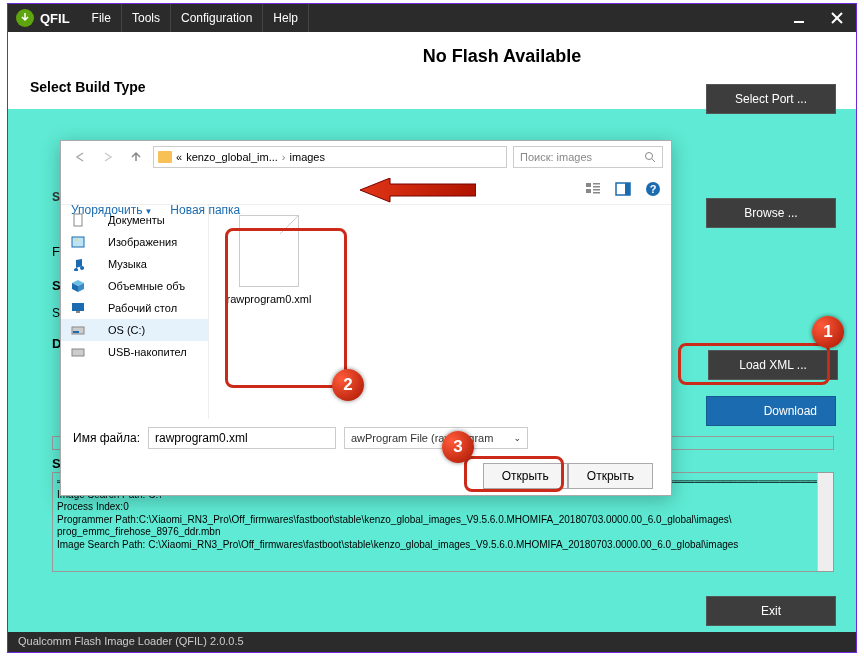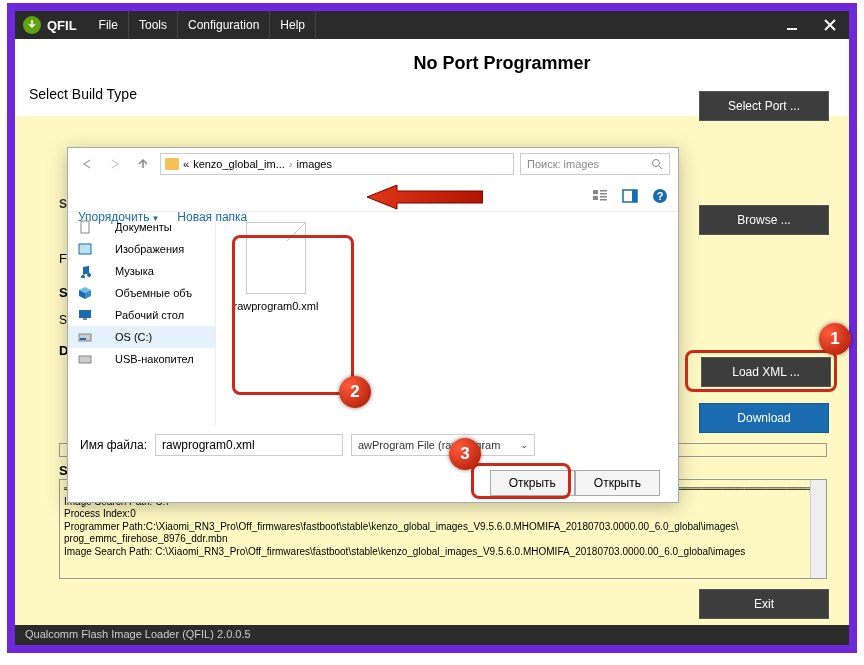--- a/index.html
+++ b/index.html
@@ -1,40 +1,40 @@
 <!DOCTYPE html>
 <html><head>
 <meta charset="utf-8">
 <style>
 * { margin: 0; padding: 0; box-sizing: border-box; font-family: "Segoe UI", Tahoma, sans-serif; }
 body { background: #fff; width: 864px; height: 665px; overflow: hidden; position: relative; }
 
-.outer-border { border: 8px solid #6d28d9; width: 850px; height: 650px; margin: 3px auto; position: relative; background: #fef9c3; }
+.outer-border { border: 1px solid #6d28d9; width: 850px; height: 650px; margin: 3px auto; position: relative; background: #5eead4; }
 
 
 .titlebar { background: #2b2b2b; height: 28px; display: flex; align-items: center; color: #fff; }
 .app-icon { width: 18px; height: 18px; border-radius: 50%; background: #5ea40f; margin: 0 6px 0 8px; display: flex; align-items: center; justify-content: center; }
 .app-icon svg { width: 10px; height: 10px; }
 .app-title { font-weight: bold; font-size: 13px; padding-right: 12px; }
 .menu-item { padding: 0 10px; height: 28px; display: flex; align-items: center; font-size: 12px; border-right: 1px solid #444; cursor: pointer; }
 .menu-item:first-of-type { border-left: 1px solid #444; }
 .spacer { flex: 1; }
 .win-btn { width: 38px; height: 28px; display: flex; align-items: center; justify-content: center; cursor: pointer; }
 
 
 .main { background: #fff; padding: 8px 14px; font-size: 12px; color: #000; }
 .no-port { font-size: 18px; font-weight: bold; text-align: center; padding: 6px 0 6px 140px; }
 .select-port-row { position: absolute; right: 20px; top: 80px; }
 .dark-btn { background: #3d3d3d; color: #fff; border: 1px solid #555; padding: 7px 18px; font-size: 12px; cursor: pointer; min-width: 130px; text-align: center; }
-.section-label { font-weight: normal; font-size: 14px; margin: 6px 0; }
+.section-label { font-weight: bold; font-size: 14px; margin: 6px 8px; }
 
 
 .browse-row { position: absolute; right: 20px; top: 194px; }
 .loadxml-row { position: absolute; right: 18px; top: 346px; }
-.download-btn { position: absolute; right: 20px; top: 392px; background: #1b6bb0; color: #fff; border: 1px solid #155a93; padding: 7px 18px; font-size: 12px; cursor: pointer; min-width: 130px; text-align: center; }
+.download-btn { position: absolute; right: 20px; top: 392px; background: #1b6bb0; color: #fff; border: 1px solid #155a93; padding: 7px 18px; font-size: 12px; cursor: pointer; min-width: 130px; text-align: right; }
 .exit-row { position: absolute; right: 20px; bottom: 26px; }
 
 
 .log-label { position: absolute; left: 44px; top: 332px; font-weight: bold; font-size: 13px; }
 .log-sidemark { position: absolute; left: 44px; top: 302px; font-size: 12px; }
 .log-sidemark2 { position: absolute; left: 44px; top: 274px; font-weight: bold; font-size: 13px; }
 .log-sidemark3 { position: absolute; left: 44px; top: 240px; font-size: 13px; }
 .long-bar { position: absolute; left: 44px; top: 432px; right: 22px; height: 14px; border: 1px solid #999; }
 .log-s { position: absolute; left: 44px; top: 452px; font-weight: bold; font-size: 13px; }
 .log-box { position: absolute; left: 44px; top: 468px; right: 22px; height: 100px; border: 1px solid #999; padding: 3px 4px; font-size: 10px; line-height: 1.25; overflow: hidden; }
@@ -107,21 +107,21 @@
     </div>
     <div class="win-btn">
       <svg width="14" height="14" viewBox="0 0 14 14">
           <line x1="2" y1="2" x2="12" y2="12" stroke="#fff" stroke-width="2"></line>
           <line x1="12" y1="2" x2="2" y2="12" stroke="#fff" stroke-width="2"></line>
         </svg>
     </div>
   </div>
 
   <div class="main">
-    <div class="no-port">No Port Programmer</div>
+    <div class="no-port">No Flash Available</div>
     <div class="section-label">Select Build Type</div>
   </div>
 
   <div class="select-port-row">
     <div class="dark-btn">Select Port ...</div>
   </div>
   <div class="browse-row">
     <div class="dark-btn">Browse ...</div>
   </div>
   <div class="loadxml-row">

